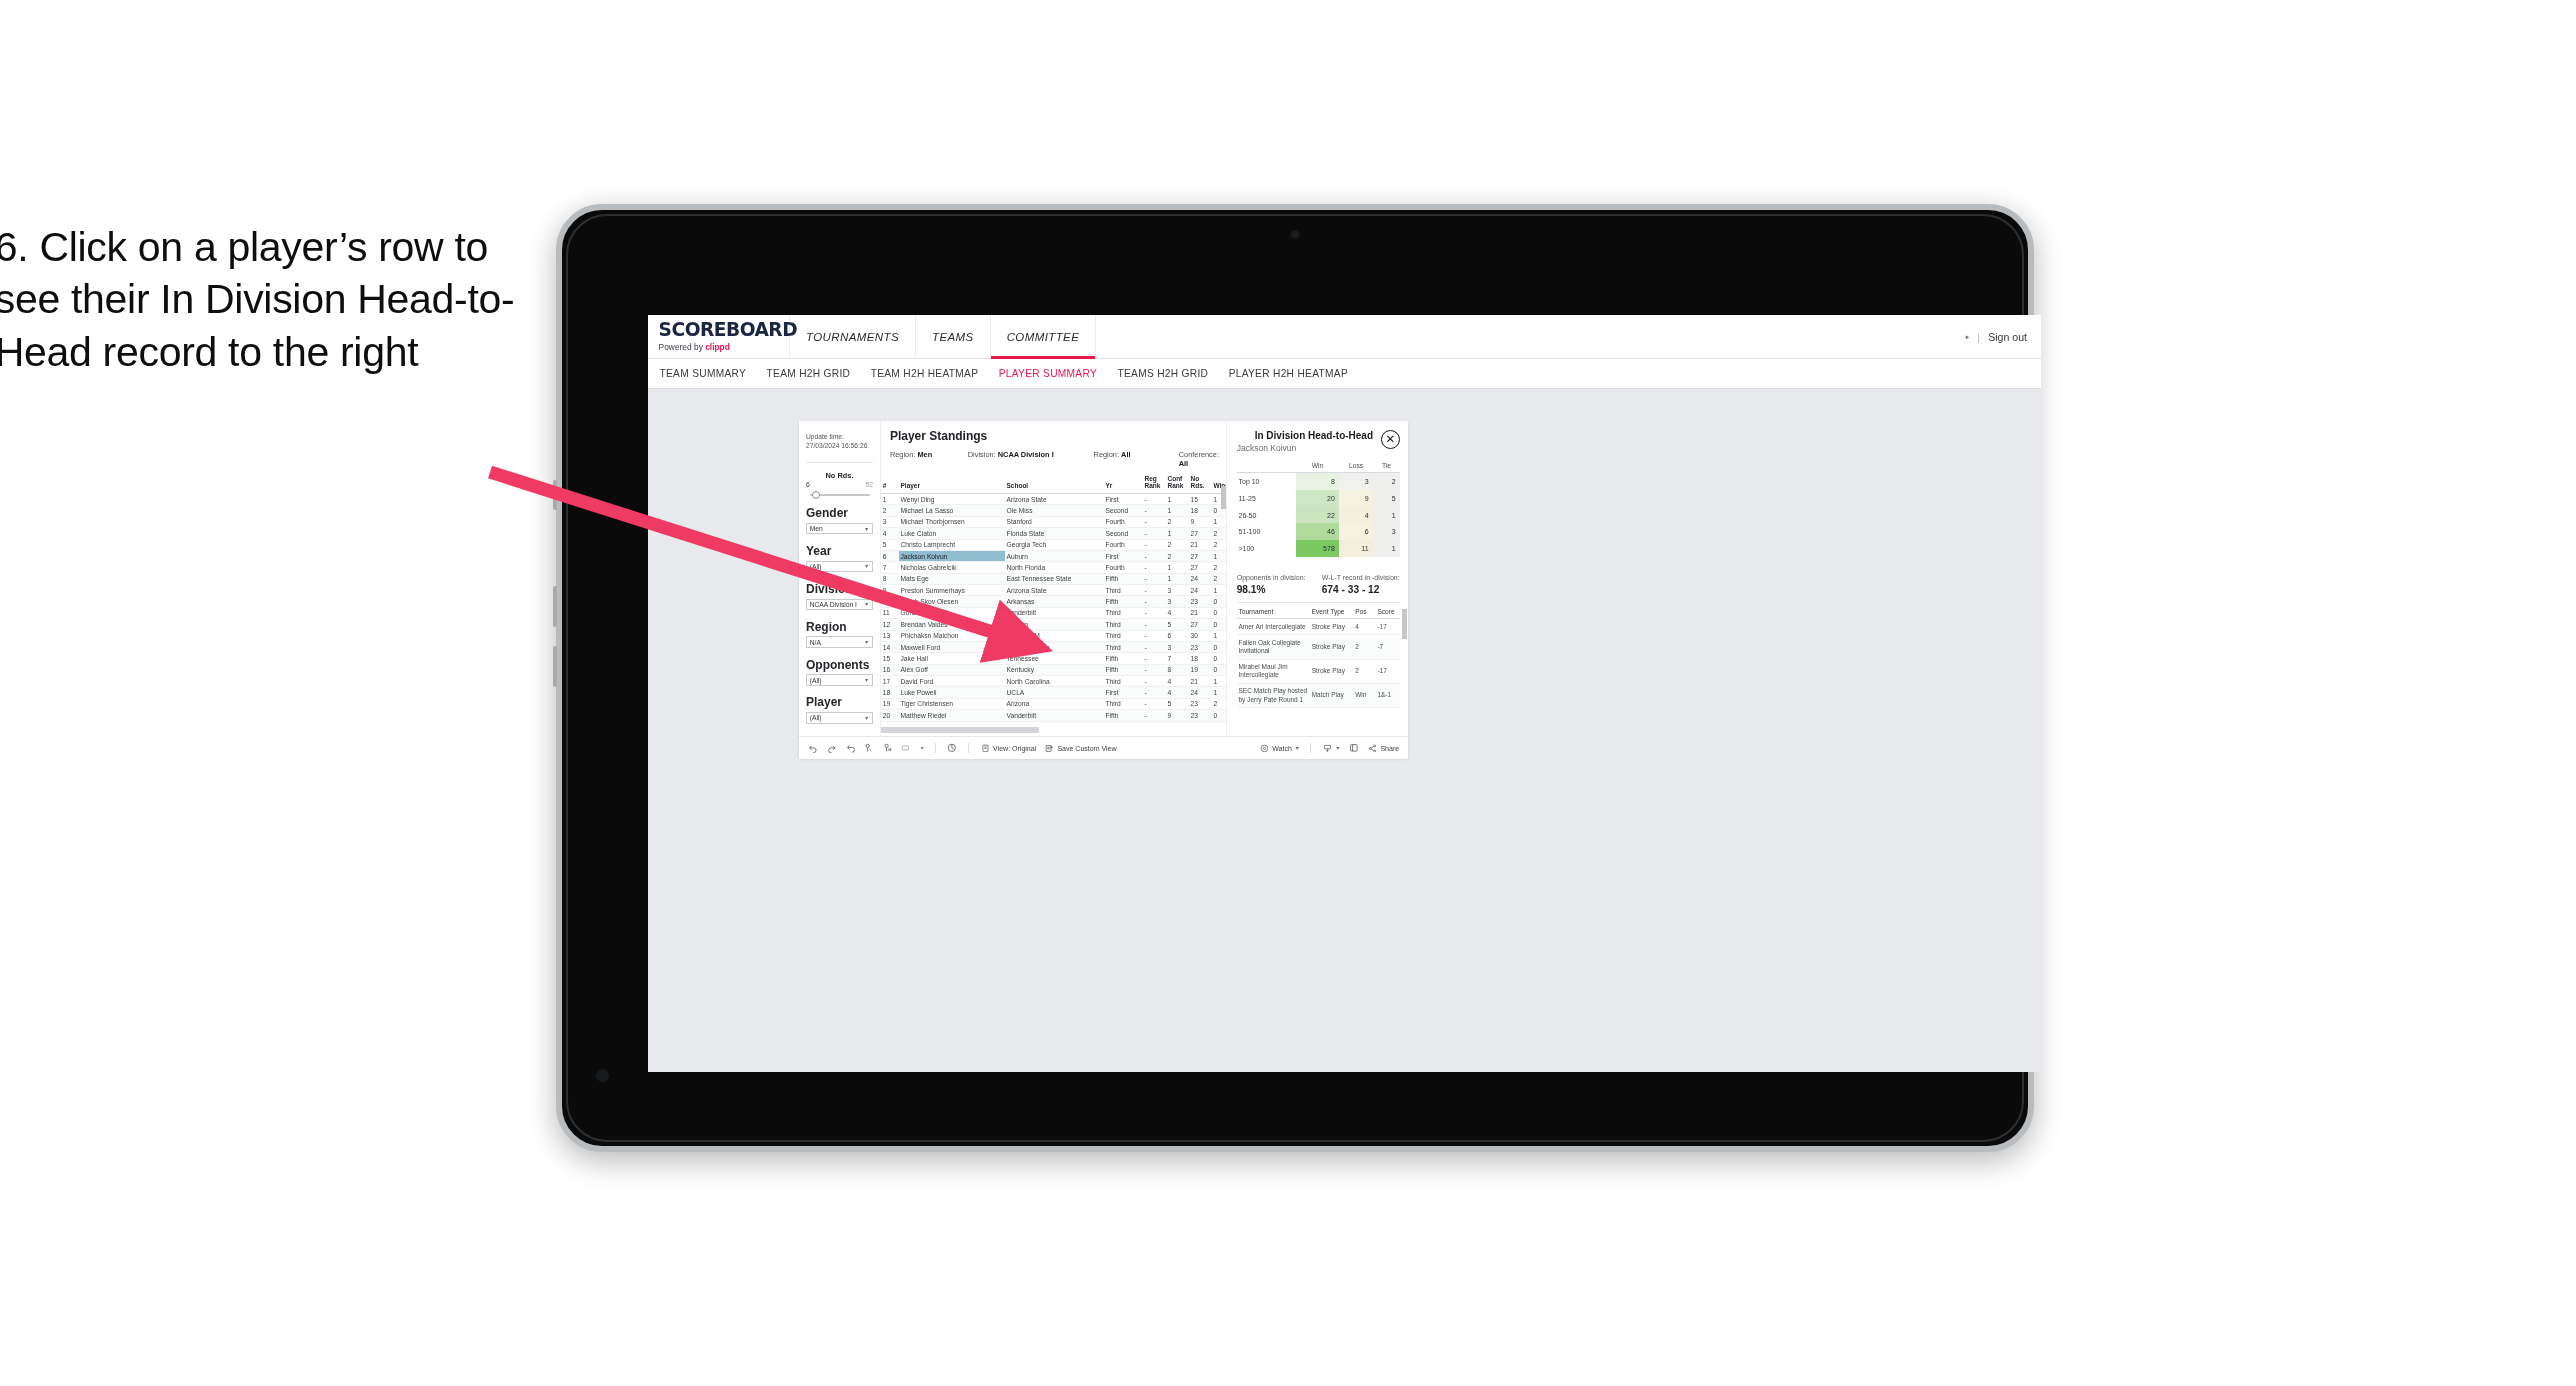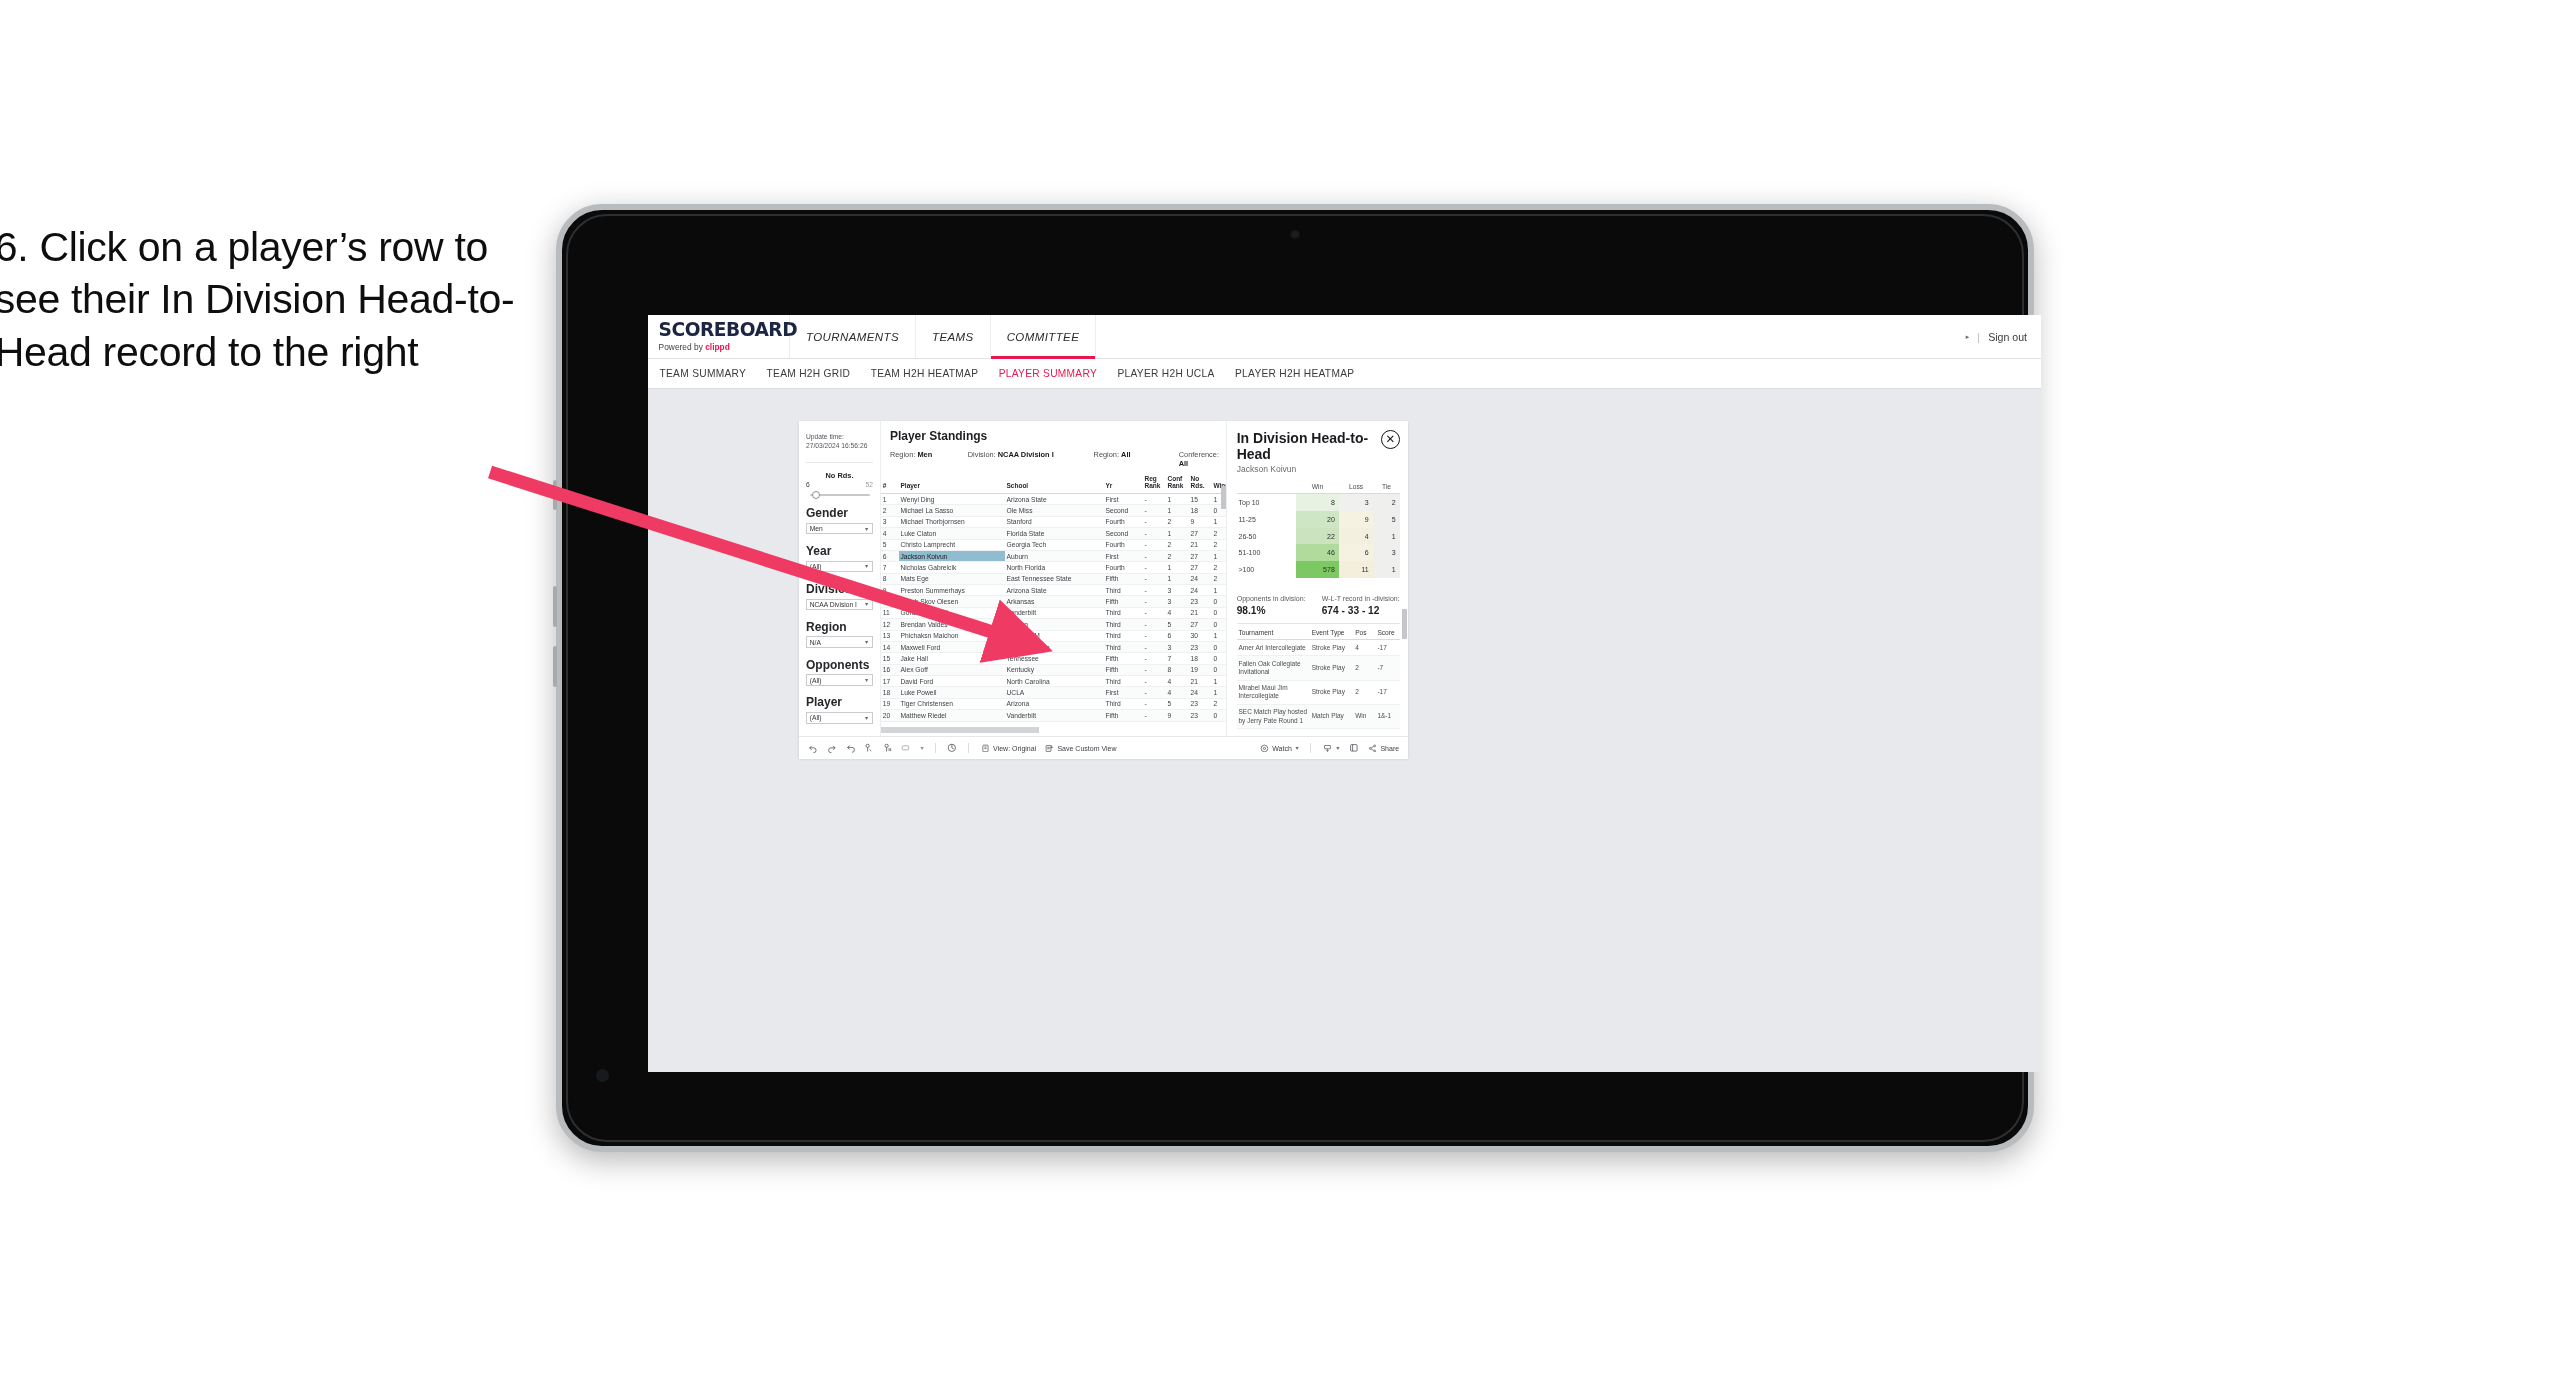--- a/index.html
+++ b/index.html
@@ -183,21 +183,21 @@
     position: absolute; left: 0; bottom: 2.7px; width: 158px; height: 6.2px;
     background: #d2d4d7;
   }
 
   
   .h2h {
     width: 182px; border-left: 0.9px solid #eceef0;
     padding: 8.9px 8px 0 9.7px; position: relative;
     display: flex; flex-direction: column;
   }
-  .h2h-title { font-size: 14px; font-weight: 700; color: #1a1b1f; }
+  .h2h-title { font-size: 10px; font-weight: 700; color: #1a1b1f; margin-left: 18px; }
   .h2h-sub { font-size: 8.5px; color: #6a6c71; margin-top: 1.8px; }
   .close-btn {
     position: absolute; right: 8px; top: 8.9px;
     width: 19.5px; height: 19.5px; border-radius: 50%;
     border: 1.9px solid #121316; display: flex;
     align-items: center; justify-content: center;
     font-size: 11.5px; color: #121316; cursor: pointer; line-height: 1;
   }
   table.h2h-tbl { width: 100%; border-collapse: collapse; margin-top: 9.7px; font-size: 6.7px; }
   table.h2h-tbl th {
@@ -272,21 +272,21 @@
           <span class="sep-bar">|</span>
           <span>Sign out</span>
         </div>
       </div>
 
       <div class="subnav">
         <div class="subnav-item">TEAM SUMMARY</div>
         <div class="subnav-item">TEAM H2H GRID</div>
         <div class="subnav-item">TEAM H2H HEATMAP</div>
         <div class="subnav-item active">PLAYER SUMMARY</div>
-        <div class="subnav-item">PLAYER H2H UCLA</div>
+        <div class="subnav-item">TEAMS H2H GRID</div>
         <div class="subnav-item">PLAYER H2H HEATMAP</div>
       </div>
 
       <div class="dash">
         <div class="dash-body">
 
           <div class="filters">
             <div class="upd-label">
               <span>Update time:</span><br>
               <span>27/03/2024 16:56:26</span>

